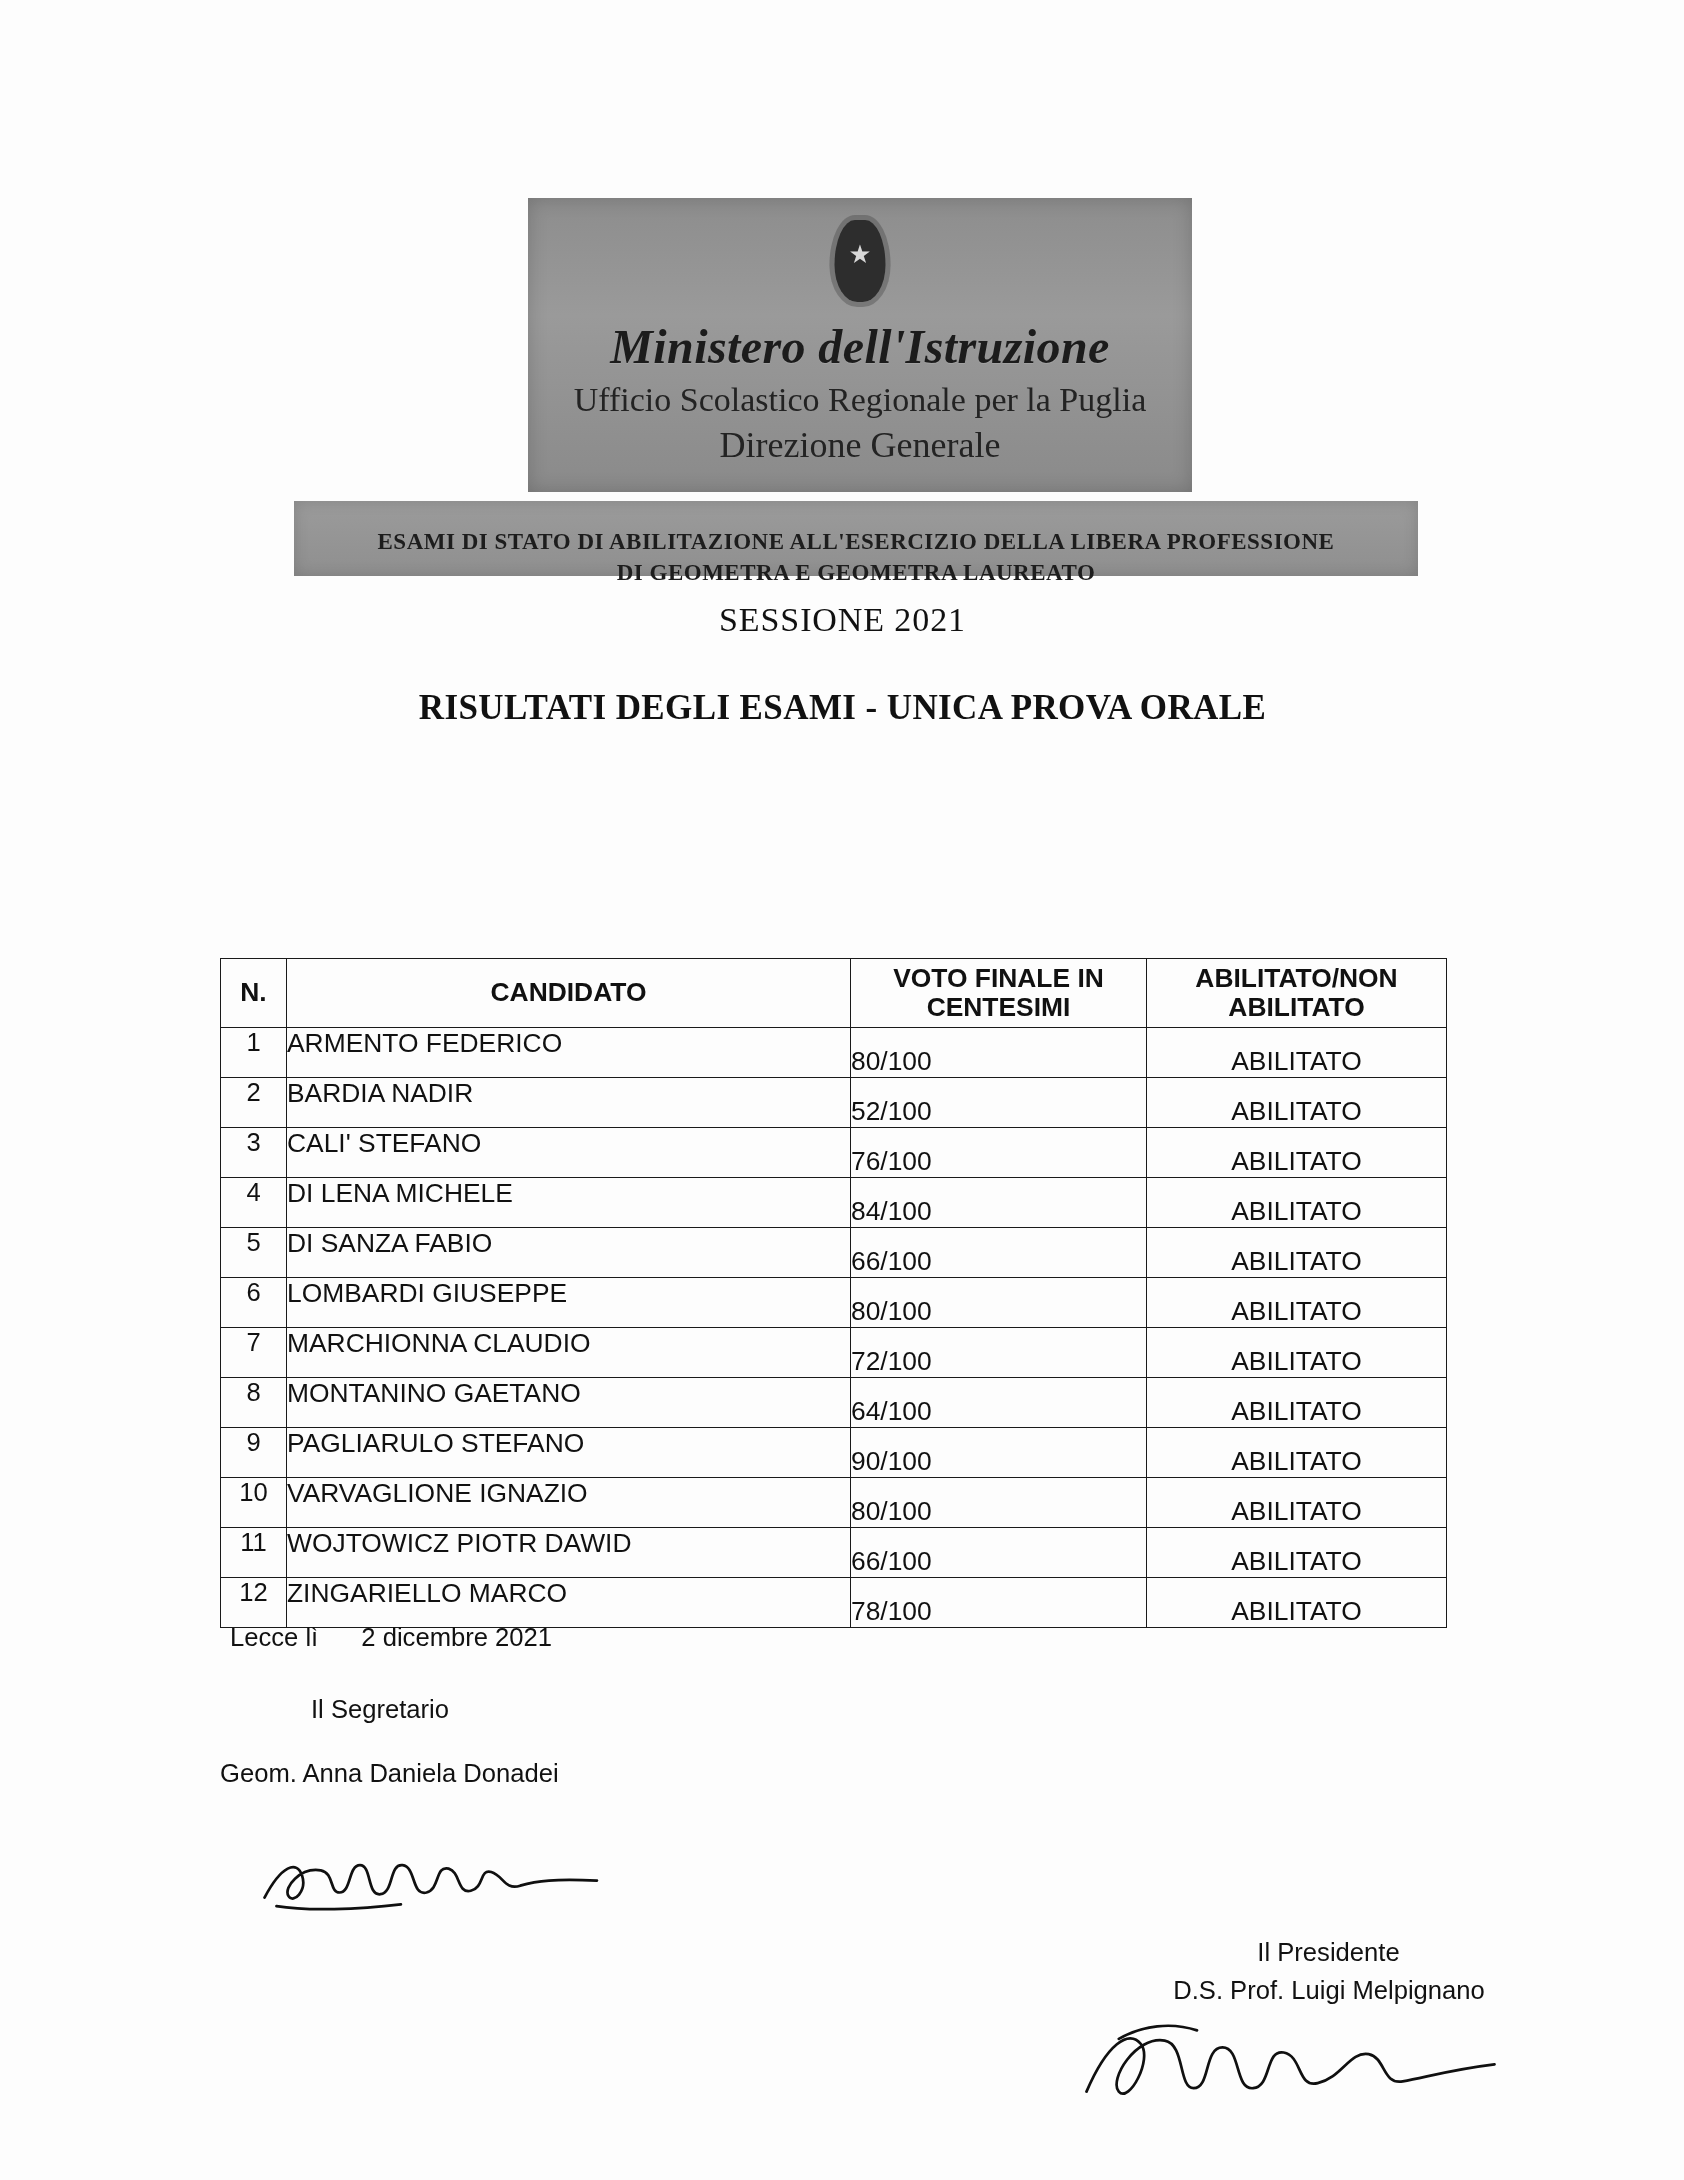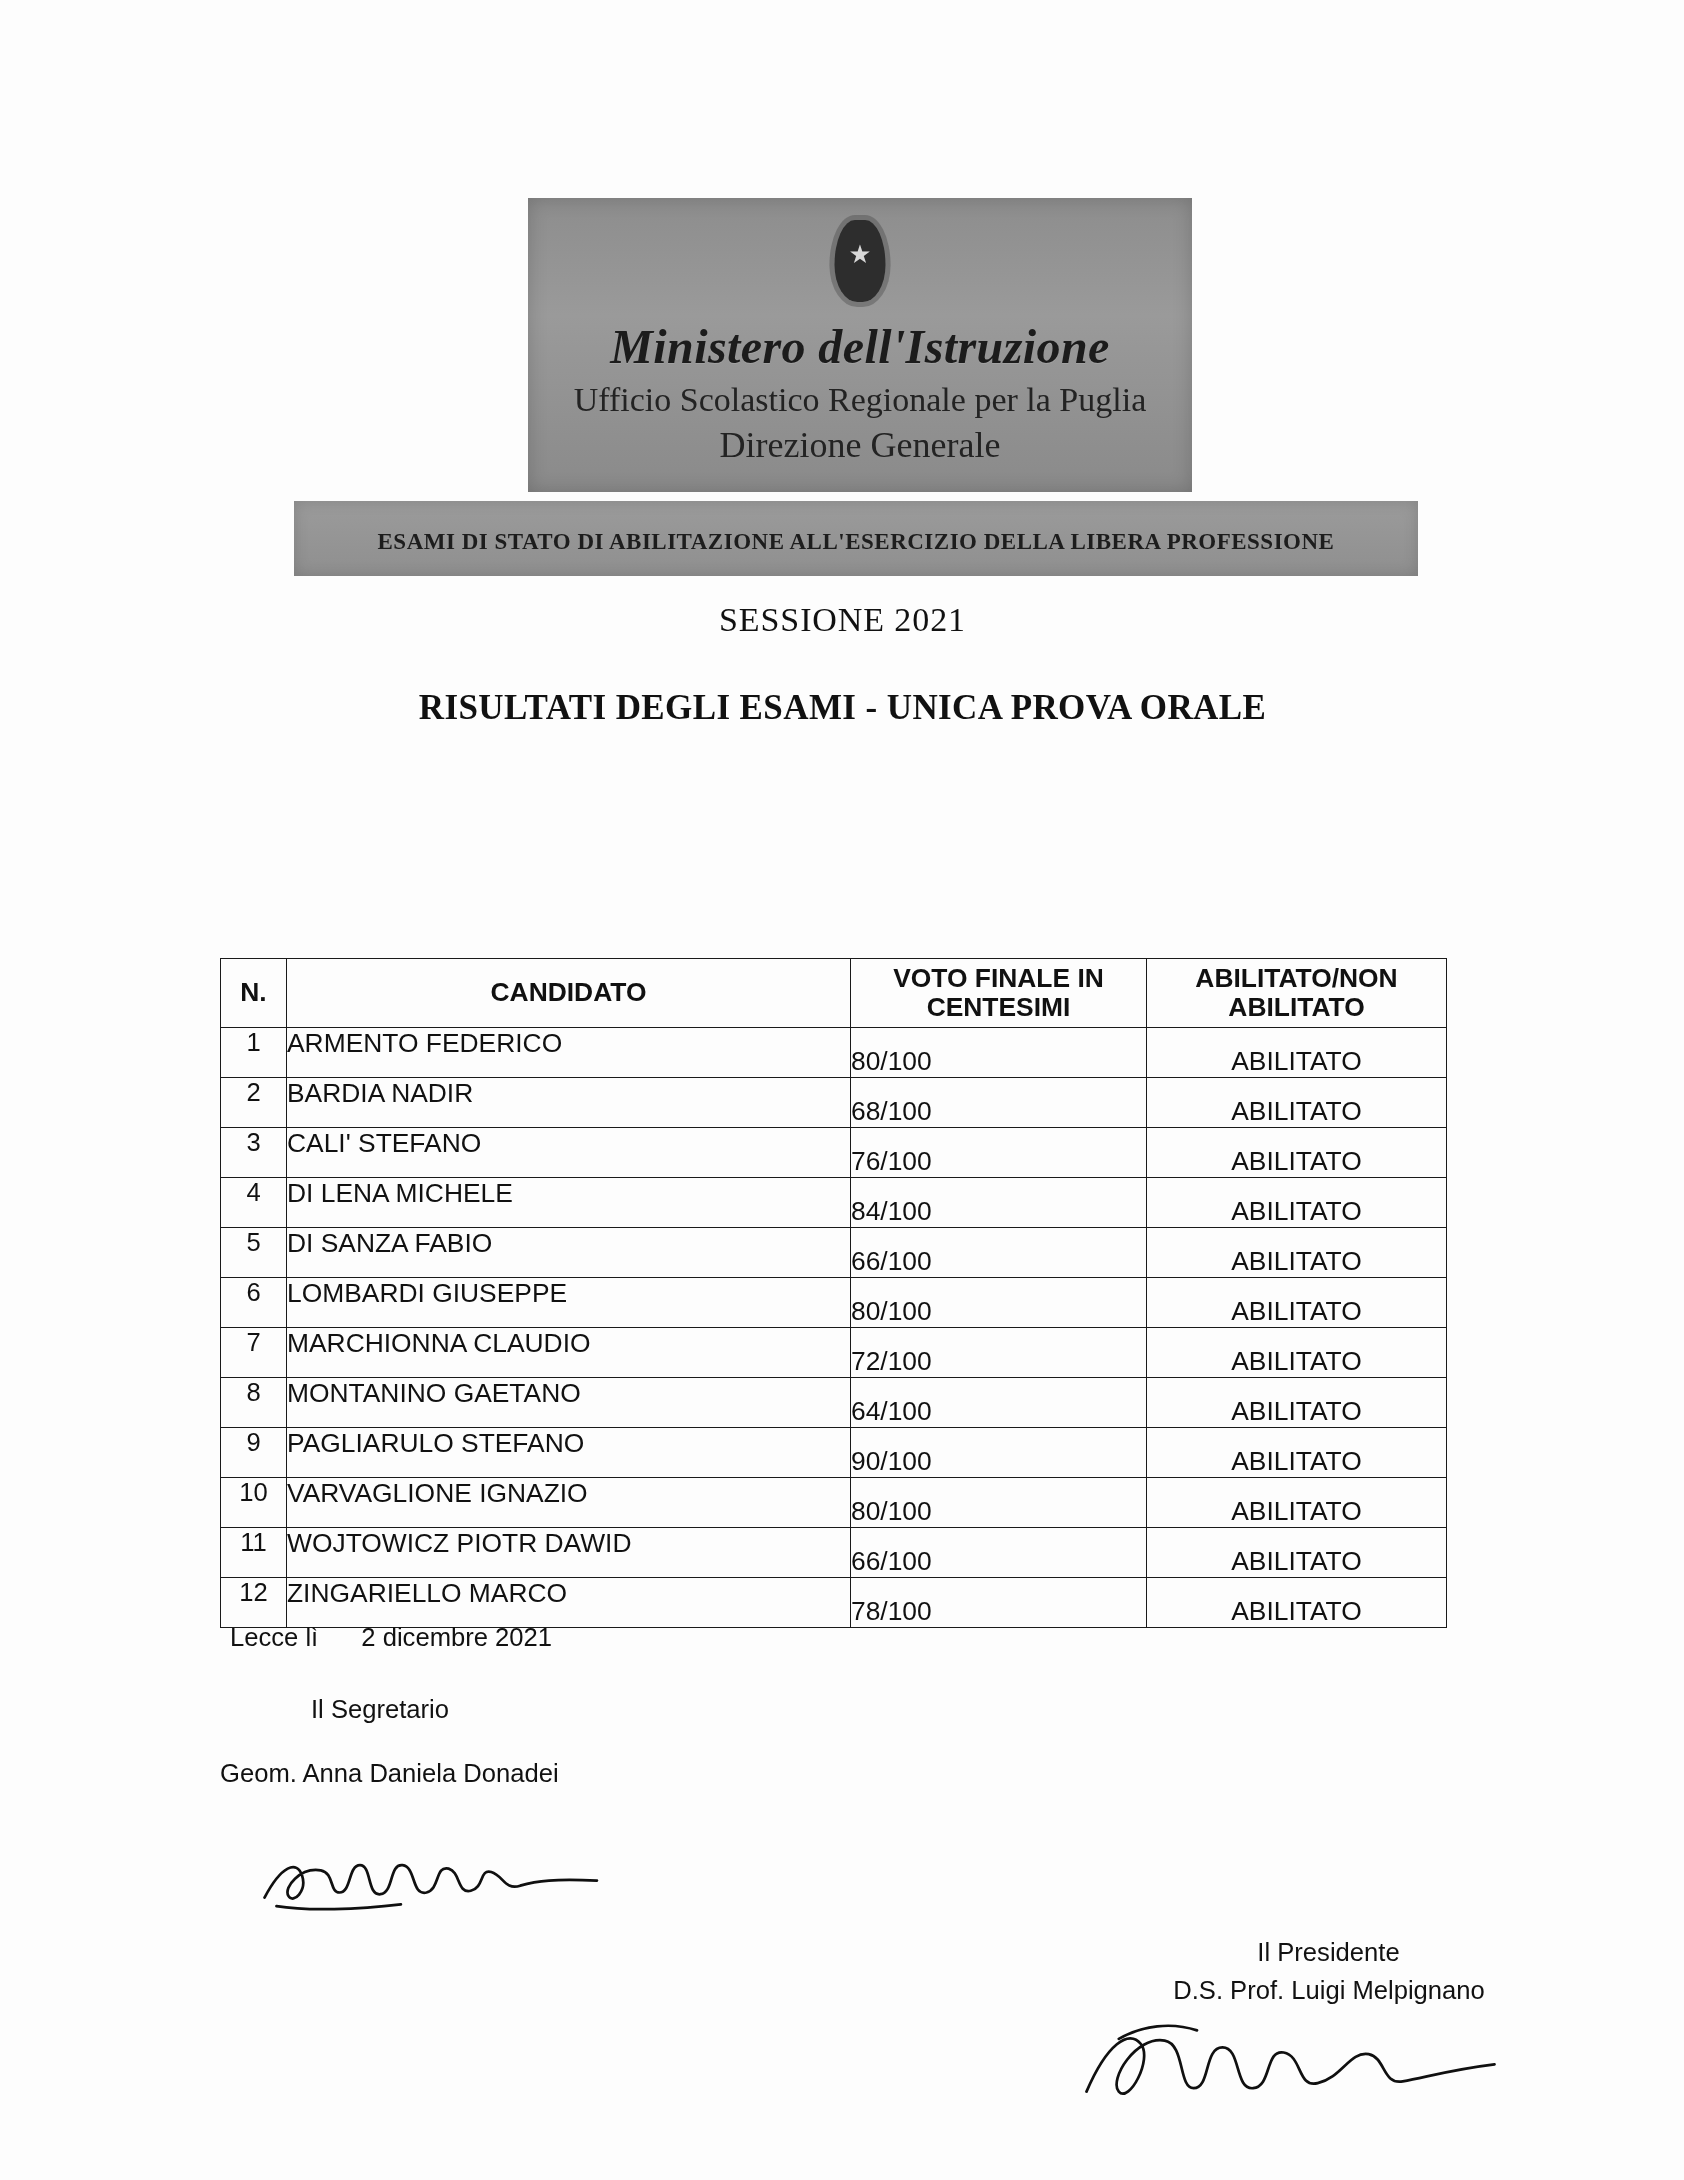--- a/index.html
+++ b/index.html
@@ -267,20 +267,21 @@
       <div class="shape"></div>
       <div class="star">★</div>
     </div>
     <div class="ministry-title">Ministero dell'Istruzione</div>
     <div class="ministry-sub1">Ufficio Scolastico Regionale per la Puglia</div>
     <div class="ministry-sub2">Direzione Generale</div>
   </div>
 
   <div class="banner-block">
     <div class="banner-line1">ESAMI DI STATO DI ABILITAZIONE ALL'ESERCIZIO DELLA LIBERA PROFESSIONE</div>
+    <div class="banner-line2">DI GEOMETRA E GEOMETRA LAUREATO</div>
   </div>
 
   <div class="session-line">SESSIONE 2021</div>
   <div class="results-line">RISULTATI DEGLI ESAMI - UNICA PROVA ORALE</div>
 
   <div class="table-wrap">
     <table class="results">
       <colgroup>
         <col class="c-num">
         <col class="c-name">
@@ -304,21 +305,21 @@
       <tbody>
         <tr>
           <td class="num">1</td>
           <td class="name">ARMENTO FEDERICO</td>
           <td class="vote">80/100</td>
           <td class="status">ABILITATO</td>
         </tr>
         <tr>
           <td class="num">2</td>
           <td class="name">BARDIA NADIR</td>
-          <td class="vote">68/100</td>
+          <td class="vote">52/100</td>
           <td class="status">ABILITATO</td>
         </tr>
         <tr>
           <td class="num">3</td>
           <td class="name">CALI' STEFANO</td>
           <td class="vote">76/100</td>
           <td class="status">ABILITATO</td>
         </tr>
         <tr>
           <td class="num">4</td>

